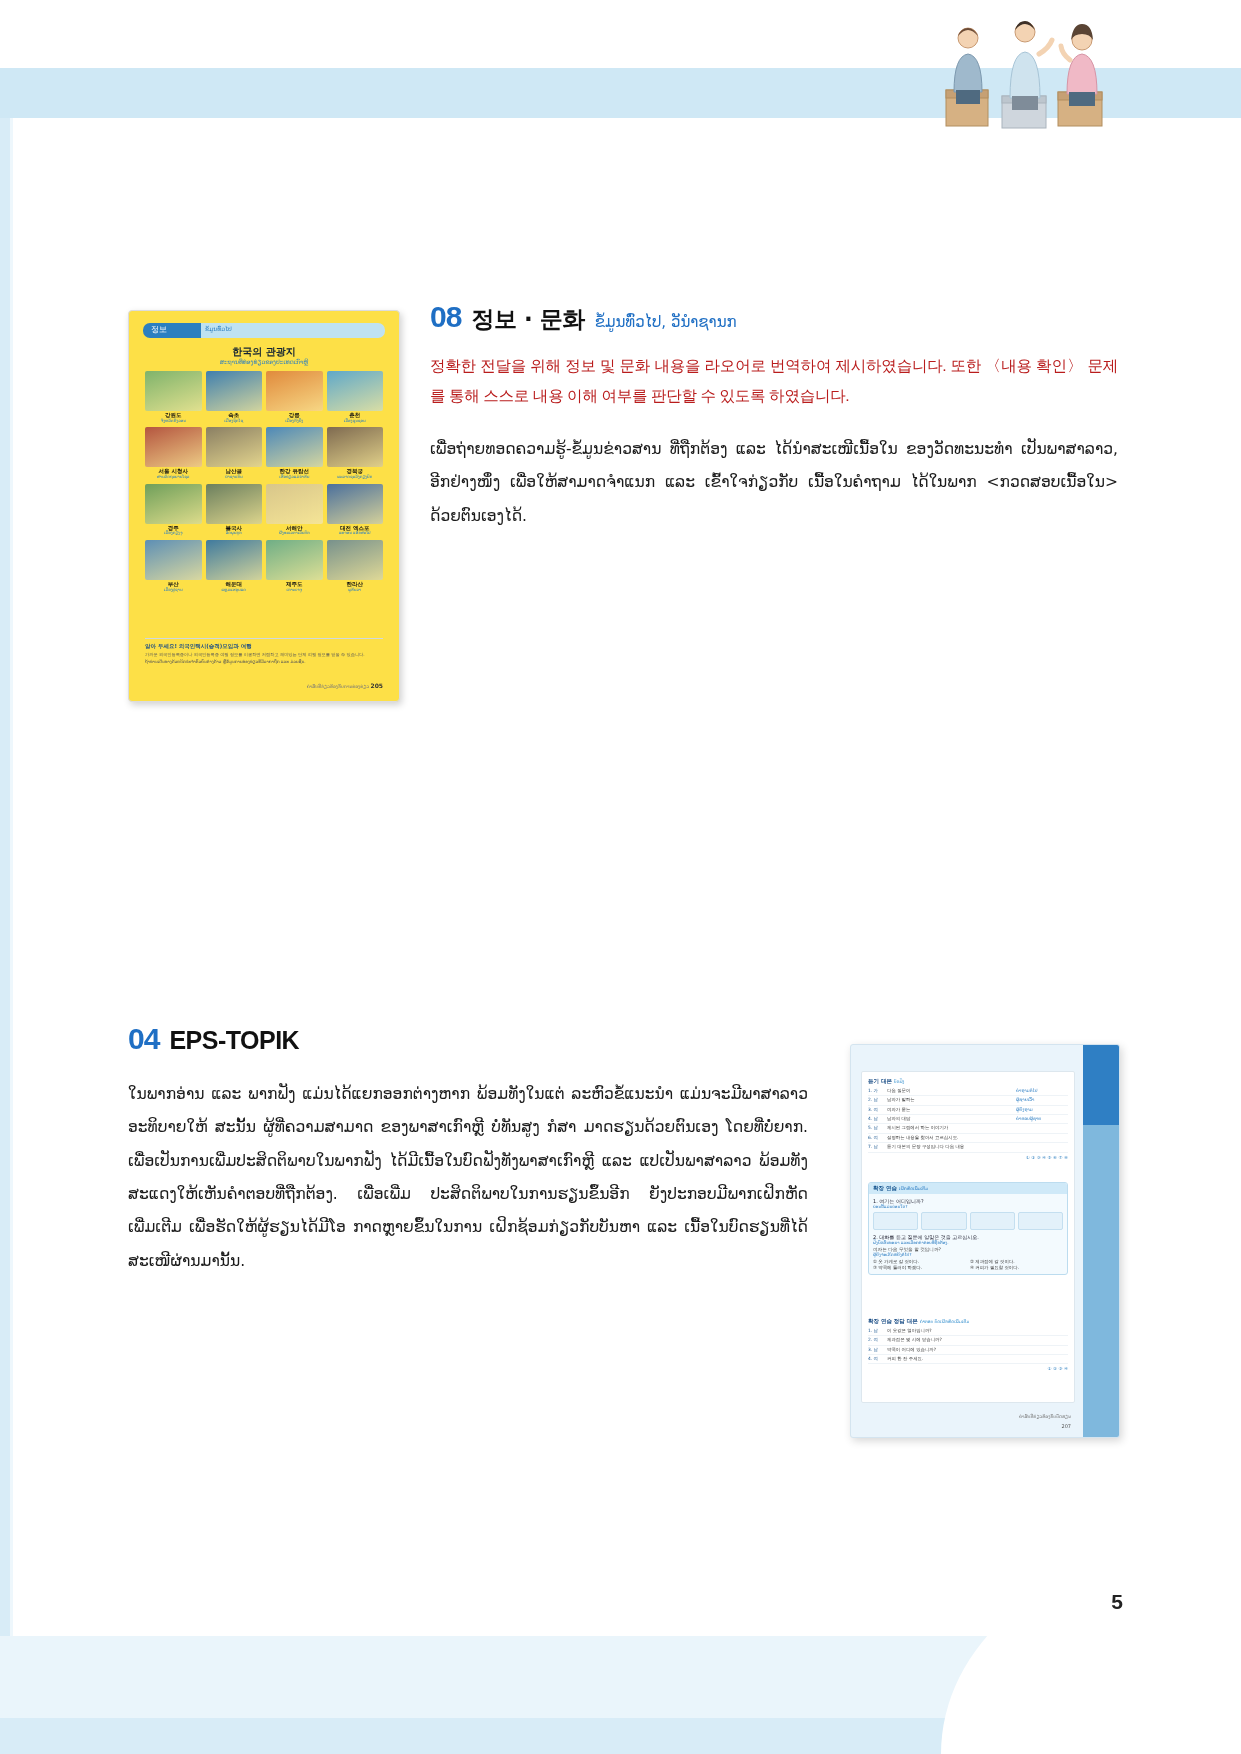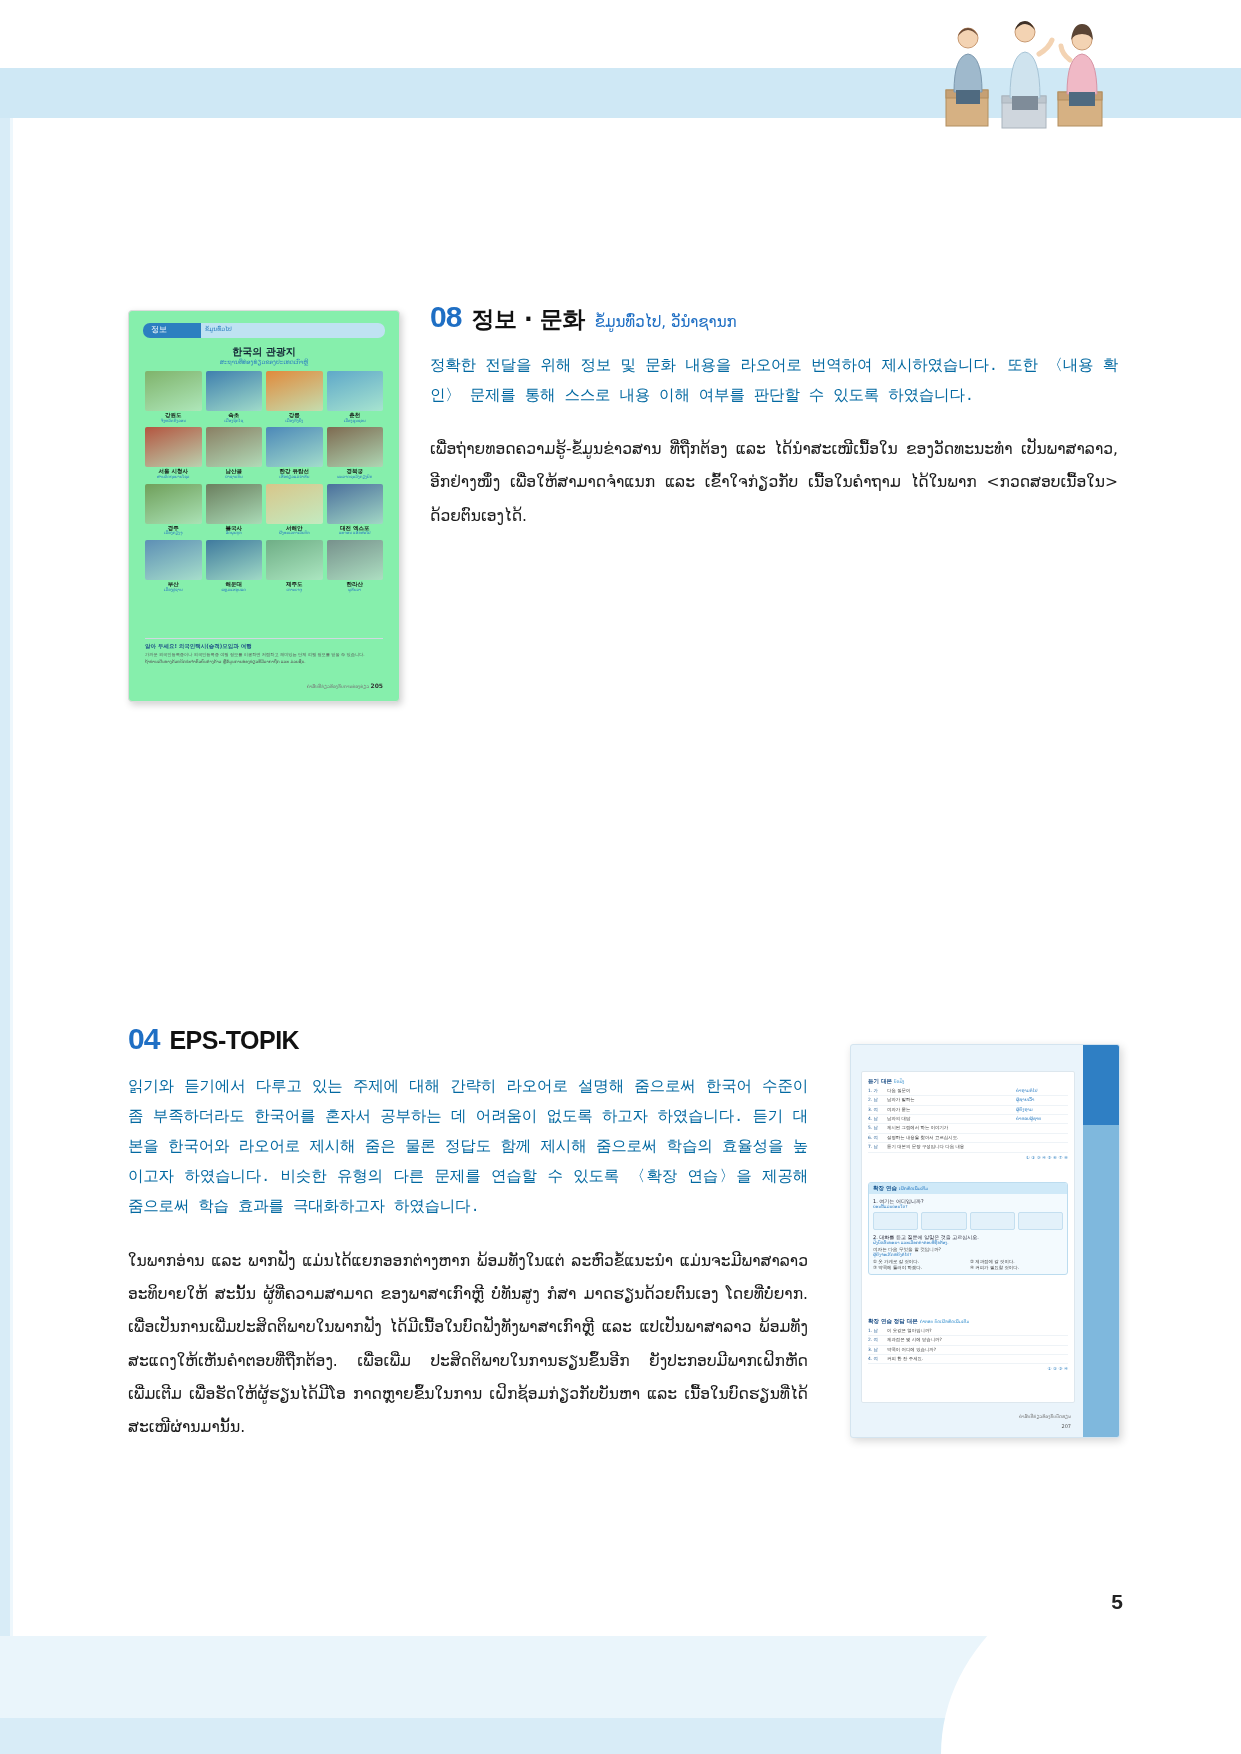--- a/index.html
+++ b/index.html
@@ -61,22 +61,22 @@
   }
   .sec-title-ko {
     font-family:"DejaVu Sans", sans-serif;
     font-weight:bold; font-size:23px; color:#111; letter-spacing:-0.5px;
   }
   .sec-title-lo {
     font-family:"DejaVu Sans", sans-serif;
     font-size:15px; color:#1f6fc4;
   }
   .p-ko {
-    font-family:Liberation Mono, monospace;
-    font-size:15.5px; color:#0369a1; line-height:1.95; text-align:justify;
+    font-family:Liberation Serif, serif;
+    font-size:15.5px; color:#b91c1c; line-height:1.95; text-align:justify;
     letter-spacing:-0.2px;
   }
   .p-lo {
     font-family:"DejaVu Sans", sans-serif;
     font-size:15.5px; color:#1b1b1b; line-height:2.15; text-align:justify;
     margin-top:22px;
   }
 
   
   .sec06 { position:absolute; left:128px; top:1022px; width:990px; }
@@ -86,21 +86,21 @@
   
   .page-num {
     position:absolute; right:118px; bottom:140px;
     font-family:"Liberation Sans", sans-serif;
     font-size:21px; font-weight:bold; color:#222;
   }
 
   
   .thumb-card {
     width:100%; height:100%;
-    background:#86efac;
+    background:#fde047;
     border:1px solid #dcdcdc;
     border-radius:4px;
     box-shadow:2px 3px 7px rgba(0,0,0,0.18);
     position:relative;
     overflow:hidden;
   }
   .tc-topbar {
     position:absolute; left:14px; top:12px; right:14px; height:15px;
     background:linear-gradient(to right,#2c7fc0 0 58px,#bfe2f2 58px 100%);
     border-radius:7px;
@@ -362,21 +362,20 @@
     <p class="p-lo">ເພື່ອຖ່າຍທອດຄວາມຮູ້-ຂໍ້ມູນຂ່າວສານ ທີ່ຖືກຕ້ອງ ແລະ ໄດ້ນຳສະເໜີເນື້ອໃນ ຂອງວັດທະນະທຳ ເປັນພາສາລາວ, ອີກຢ່າງໜຶ່ງ ເພື່ອໃຫ້ສາມາດຈຳແນກ ແລະ ເຂົ້າໃຈກ່ຽວກັບ ເນື້ອໃນຄຳຖາມ ໄດ້ໃນພາກ &lt;ກວດສອບເນື້ອໃນ&gt; ດ້ວຍຕົນເອງໄດ້.</p>
   </div>
 </div>
 
 <div class="sec06">
   <div class="sec06-text">
     <div class="sec-head">
       <span class="sec-num">04</span>
       <span class="sec-title-ko" style="font-family:'Liberation Sans',sans-serif;font-size:25px;">EPS-TOPIK</span>
     </div>
-    <p class="p-ko">읽기와 듣기에서 다루고 있는 주제에 대해 간략히 라오어로 설명해 줌으로써 한국어 수준이 좀 부족하더라도 한국어를 혼자서 공부하는 데 어려움이 없도록 하고자 하였습니다. 듣기 대본을 한국어와 라오어로 제시해 줌은 물론 정답도 함께 제시해 줌으로써 학습의 효율성을 높이고자 하였습니다. 비슷한 유형의 다른 문제를 연습할 수 있도록 〈확장 연습〉을 제공해 줌으로써 학습 효과를 극대화하고자 하였습니다.</p>
     <p class="p-lo">ໃນພາກອ່ານ ແລະ ພາກຟັງ ແມ່ນໄດ້ແຍກອອກຕ່າງຫາກ ພ້ອມທັງໃນແຕ່ ລະຫົວຂໍ້ແນະນຳ ແມ່ນຈະມີພາສາລາວອະທິບາຍໃຫ້ ສະນັ້ນ ຜູ້ທີ່ຄວາມສາມາດ ຂອງພາສາເກົາຫຼີ ບໍ່ທັນສູງ ກໍສາ ມາດຮຽນດ້ວຍຕົນເອງ ໂດຍທີ່ບໍ່ຍາກ. ເພື່ອເປັນການເພີ່ມປະສິດຕິພາບໃນພາກຟັງ ໄດ້ມີເນື້ອໃນບົດຟັງທັງພາສາເກົາຫຼີ ແລະ ແປເປັນພາສາລາວ ພ້ອມທັງສະແດງໃຫ້ເຫັນຄຳຕອບທີ່ຖືກຕ້ອງ. ເພື່ອເພີ່ມ ປະສິດຕິພາບໃນການຮຽນຂຶ້ນອີກ ຍັງປະກອບມີພາກເຝິກຫັດເພີ່ມເຕີມ ເພື່ອຮັດໃຫ້ຜູ້ຮຽນໄດ້ມີໂອ ກາດຫຼາຍຂຶ້ນໃນການ ເຝິກຊ້ອມກ່ຽວກັບບັນຫາ ແລະ ເນື້ອໃນບົດຮຽນທີ່ໄດ້ສະເໜີຜ່ານມານັ້ນ.</p>
   </div>
 
   <div class="sec06-thumb">
     <div class="topik-card">
       <div class="tk-bluebar"></div>
       <div class="tk-sheet">
 
         <div class="tk-block" style="top:6px;">
           <div class="tk-bhead">

